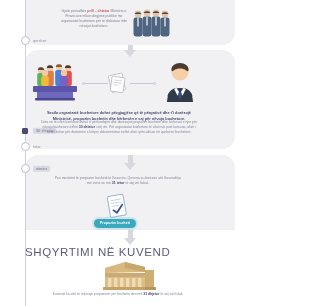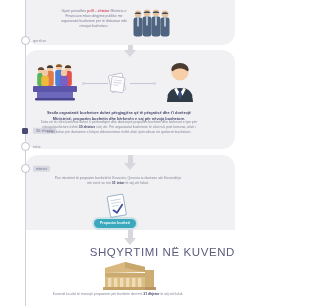--- a/index.html
+++ b/index.html
@@ -80,21 +80,21 @@
     left:52px; top:176px; width:132px; font-size:3.5px; color:#85869b; line-height:1.5;
   }
   .t-block3 b { color:#4a4a70; }
 
   .t-block4 {
     left:52px; top:292px; width:132px; font-size:3.4px; color:#85869b; line-height:1.5;
   }
   .t-block4 b { color:#4a4a70; }
 
   .section-title {
-    position:absolute; left:25px; top:246px; width:210px; text-align:right;
+    position:absolute; left:25px; top:246px; width:210px; text-align:left;
     font-size:11.5px; letter-spacing:.6px; color:#5c5b7e; font-weight:400;
   }
 
   
   .badge {
     position:absolute; left:94px; top:219px;
     background:#3aa9bd; color:#ffffff;
     font-size:3.4px; font-weight:bold; letter-spacing:.1px;
     padding:2.3px 6px; border-radius:6px; white-space:nowrap;
     box-shadow:0 0 0 2px rgba(58,169,189,.18);

